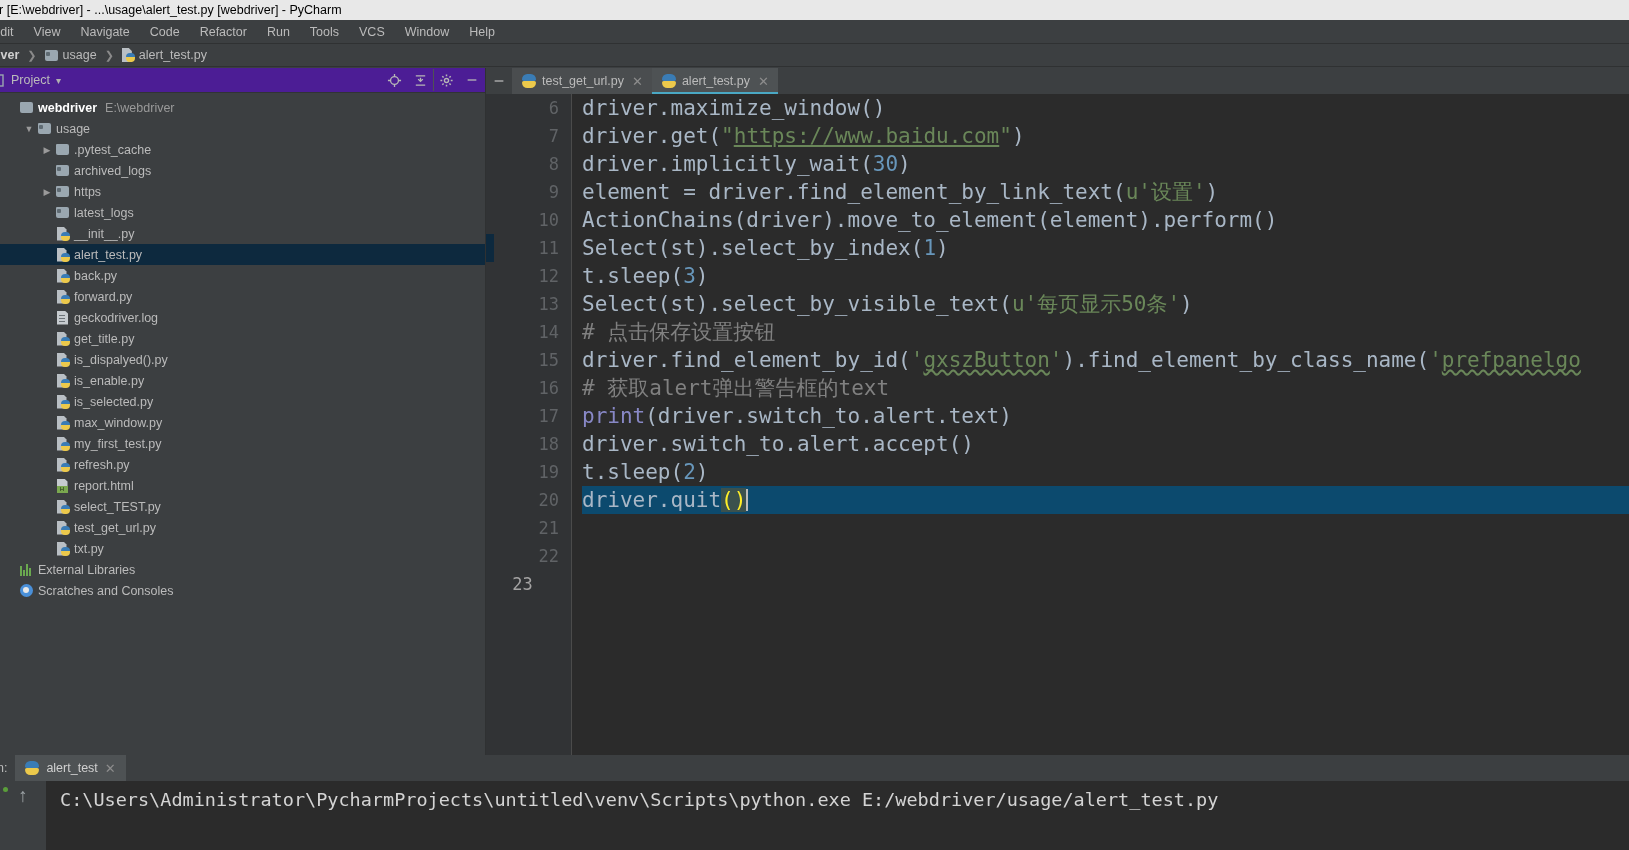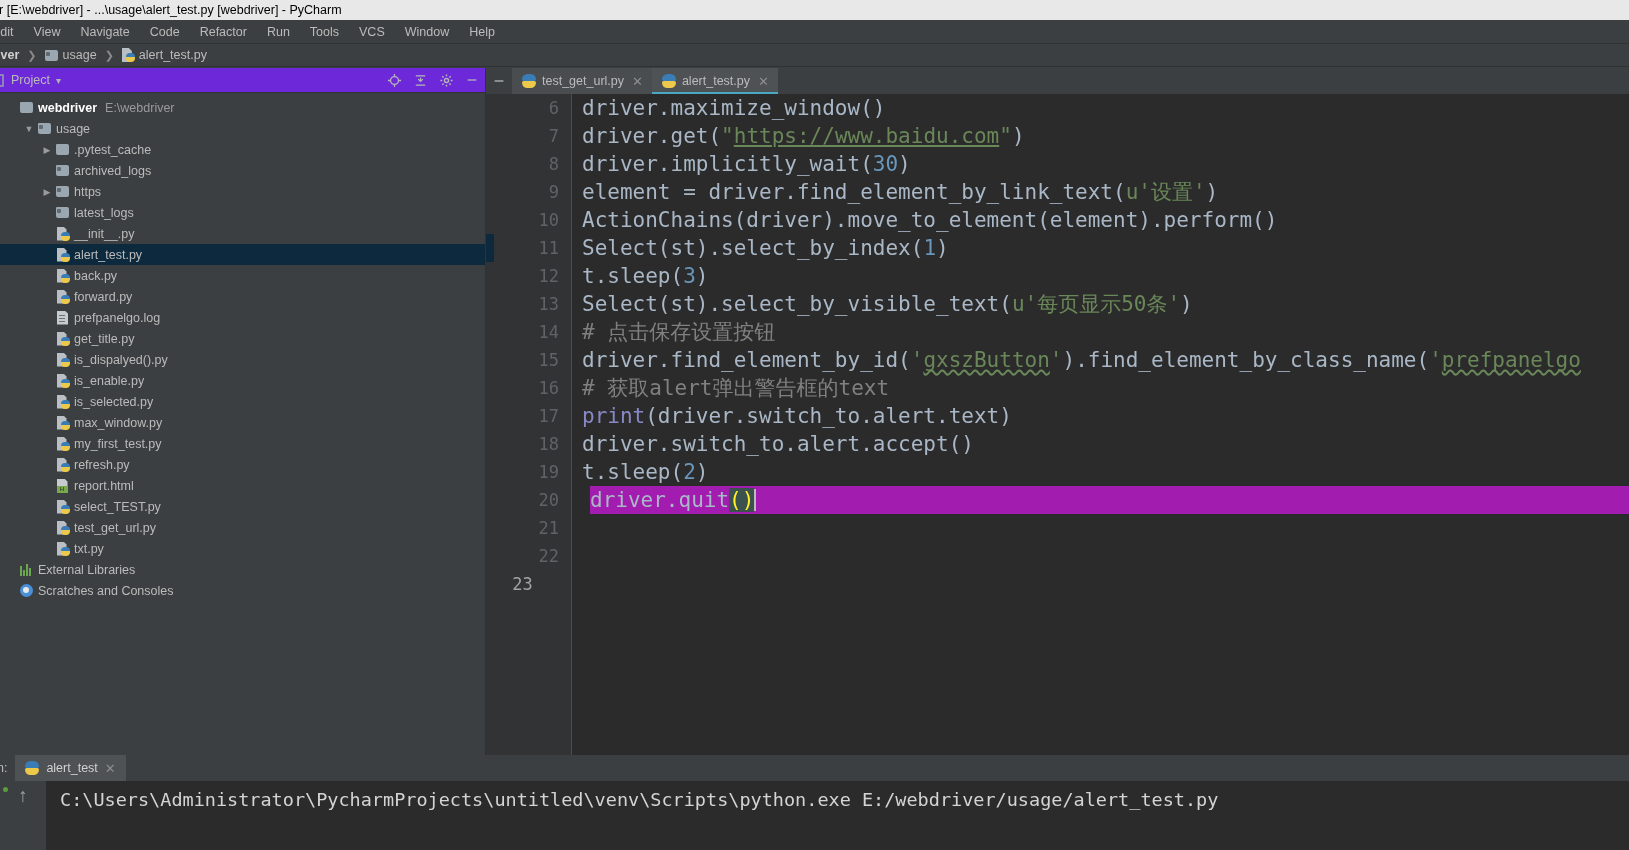--- a/index.html
+++ b/index.html
@@ -40,21 +40,21 @@
 
   
   .body{ position:absolute; top:68px; left:0; right:0; bottom:95px; display:flex; }
 
   
   .project{
     width:486px; background:#3c3f41; display:flex; flex-direction:column;
     border-right:1px solid #2f3132;
   }
   .project-head{
-    height:25px; display:flex; align-items:center; background:#6d28d9;
+    height:25px; display:flex; align-items:center; background:#4c1d95;
     color:#bbbbbb; font-size:12.5px; border-bottom:1px solid #313335;
   }
   .project-head .ptitle{ display:flex; align-items:center; gap:6px; margin-left:-8px; }
   .project-head .spacer{ flex:1; }
   .project-head .tool{ width:26px; height:22px; display:flex;align-items:center;justify-content:center;}
   .tree{ flex:1; overflow:hidden; padding-top:4px; font-size:12.5px; color:#bbbbbb; }
   .node{ height:21px; display:flex; align-items:center; white-space:nowrap; }
   .node.sel{ background:#0d293e; }
   .node .arrow{ width:14px; display:inline-flex; justify-content:center; color:#9a9a9a; font-size:9px; }
   .node .ic{ width:17px; display:inline-flex; justify-content:center; align-items:center; }
@@ -100,21 +100,21 @@
   .codearea{ flex:1; display:flex; position:relative; overflow:hidden; background:#2b2b2b;}
   .gutter{ width:85px; background:#313335; flex:none; position:relative;}
   .gutter .ln{ height:28px; line-height:28px; text-align:right; padding-right:12px;
                color:#606366; font-size:17px; font-family:"DejaVu Sans Mono", monospace; }
   .gutter .ln.cur{ color:#a4a3a3;text-align:center; }
   .gutter .selmark{ position:absolute; left:0; width:8px; height:28px; background:#0d293e;}
   .codecol{ flex:1; position:relative; overflow:hidden; border-left:1px solid #4b4b4b;}
   .codecol .lines{ padding-left:10px; }
   .cl{ height:28px; line-height:28px; font-size:21px; white-space:pre;
        font-family:"DejaVu Sans Mono", monospace; color:#a9b7c6; }
-  .cl.hl{ background:#a21caf;margin-left:8px; }
+  .cl.hl{ background:#0c4a6e; }
   .num{ color:#6897bb; }
   .str{ color:#6a8759; }
   .url{ color:#6a8759; text-decoration:underline;text-align:right; }
   .cm{ color:#808080; }
   .builtin{ color:#8888c6; }
   .err{ color:#6a8759; text-decoration:underline wavy #6a8759; text-decoration-skip-ink:none; }
   .brk{ background:#3b514d; color:#ffef28; }
   .caret{ display:inline-block; width:2px; height:22px; background:#bbbbbb; vertical-align:-4px; }
 
   
@@ -323,21 +323,21 @@
               </span>
             </span>
             <span class="lbl">forward.py</span>
           </div>
           <div class="node">
             <span style="display:inline-block;width:40px"></span>
             <span class="arrow"></span>
             <span class="ic">
               <span class="logfile"></span>
             </span>
-            <span class="lbl">prefpanelgo.log</span>
+            <span class="lbl">geckodriver.log</span>
           </div>
           <div class="node">
             <span style="display:inline-block;width:40px"></span>
             <span class="arrow"></span>
             <span class="ic">
               <span class="pyfile">
                 <span class="pg"></span>
                 <span class="snake">
                   <span class="b"></span>
                   <span class="y"></span>

